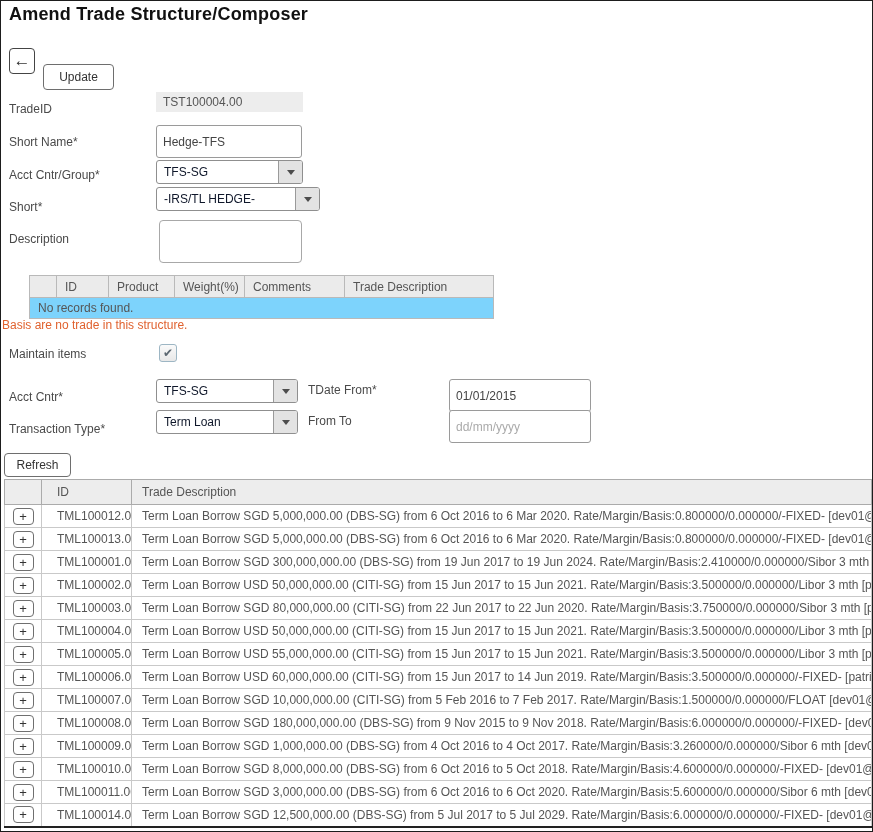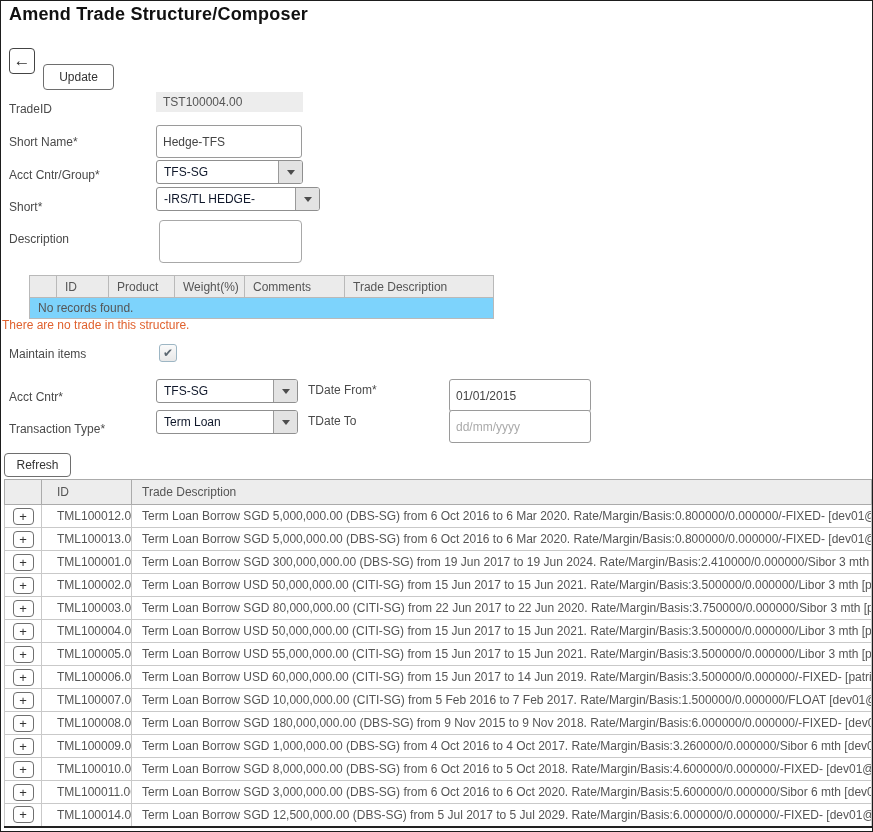--- a/index.html
+++ b/index.html
@@ -168,21 +168,21 @@
       <th>Trade Description</th>
     </tr>
   </thead>
   <tbody>
     <tr>
       <td colspan="6">No records found.</td>
     </tr>
   </tbody>
 </table>
 
-<div class="warning-msg">There are no trade in this structure.</div>
+<div class="warning-msg">Basis are no trade in this structure.</div>
 
 <div class="lbl" style="top:346px;">Maintain items</div>
 <div class="checkbox">
     <span>✔</span>
   </div>
 
 <div class="lbl" style="top:389px;">Acct Cntr*</div>
 <div class="combo" style="left:155px; top:378px; width:142px;">
   <div class="combo-text">TFS-SG</div>
   <div class="combo-trigger">
@@ -194,21 +194,21 @@
 <input class="txt" style="left: 448px; top: 378px; width: 142px;" value="01/01/2015">
 
 <div class="lbl" style="top:421px;">Transaction Type*</div>
 <div class="combo" style="left:155px; top:409px; width:142px;">
   <div class="combo-text">Term Loan</div>
   <div class="combo-trigger">
       <span class="tri-down"></span>
     </div>
 </div>
 
-<div class="lbl" style="left:307px; top:413px;">TDate To</div>
+<div class="lbl" style="left:307px; top:413px;">From To</div>
 <input class="txt" style="left: 448px; top: 409px; width: 142px;" placeholder="dd/mm/yyyy">
 
 <button class="btn refresh-btn">Refresh</button>
 
 <table class="trades-table">
   <colgroup>
       <col class="col-expand">
       <col class="col-id">
       <col>
     </colgroup>

